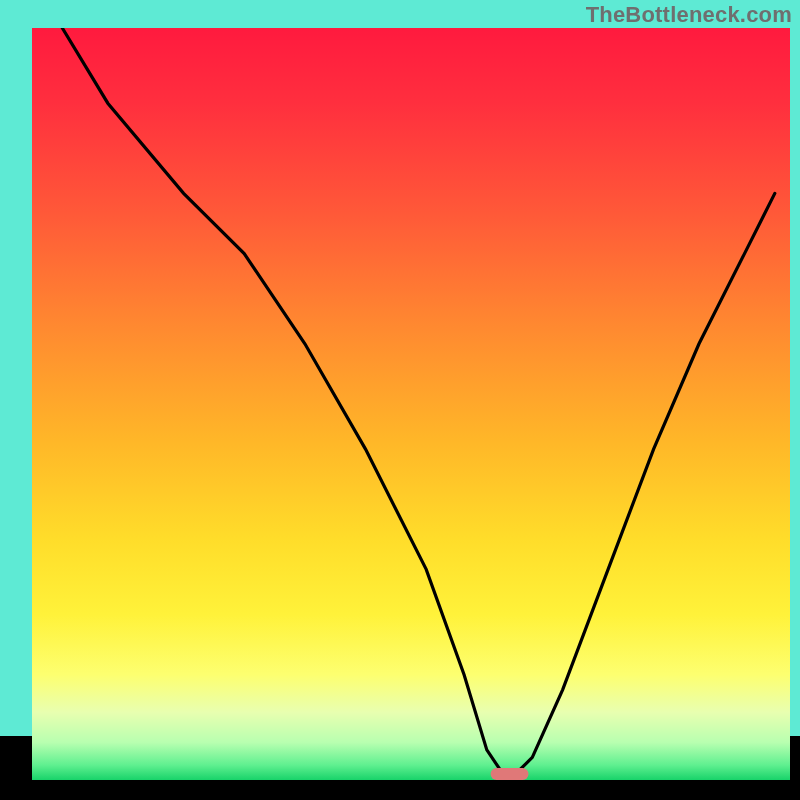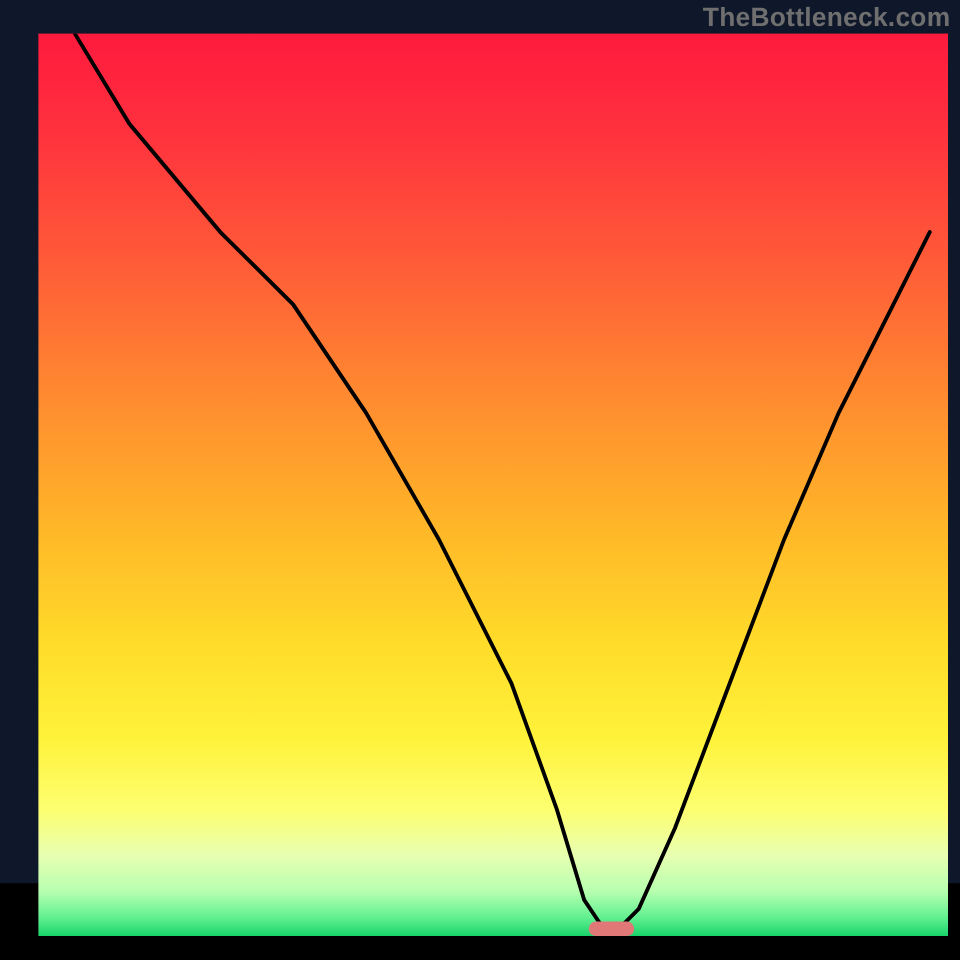--- a/index.html
+++ b/index.html
@@ -8,21 +8,21 @@
     width: 800px;
     height: 800px;
     overflow: hidden;
     background: #000;
     font-family: Arial, Helvetica, sans-serif;
   }
   .frame {
     position: relative;
     width: 800px;
     height: 736px;
-    background: #0f172a;
+    background: #5eead4;
   }
   .watermark {
     position: absolute;
     top: 2px;
     right: 8px;
     color: #6f6f6f;
     font-size: 22px;
     font-weight: 600;
     letter-spacing: 0.2px;
     z-index: 10;

